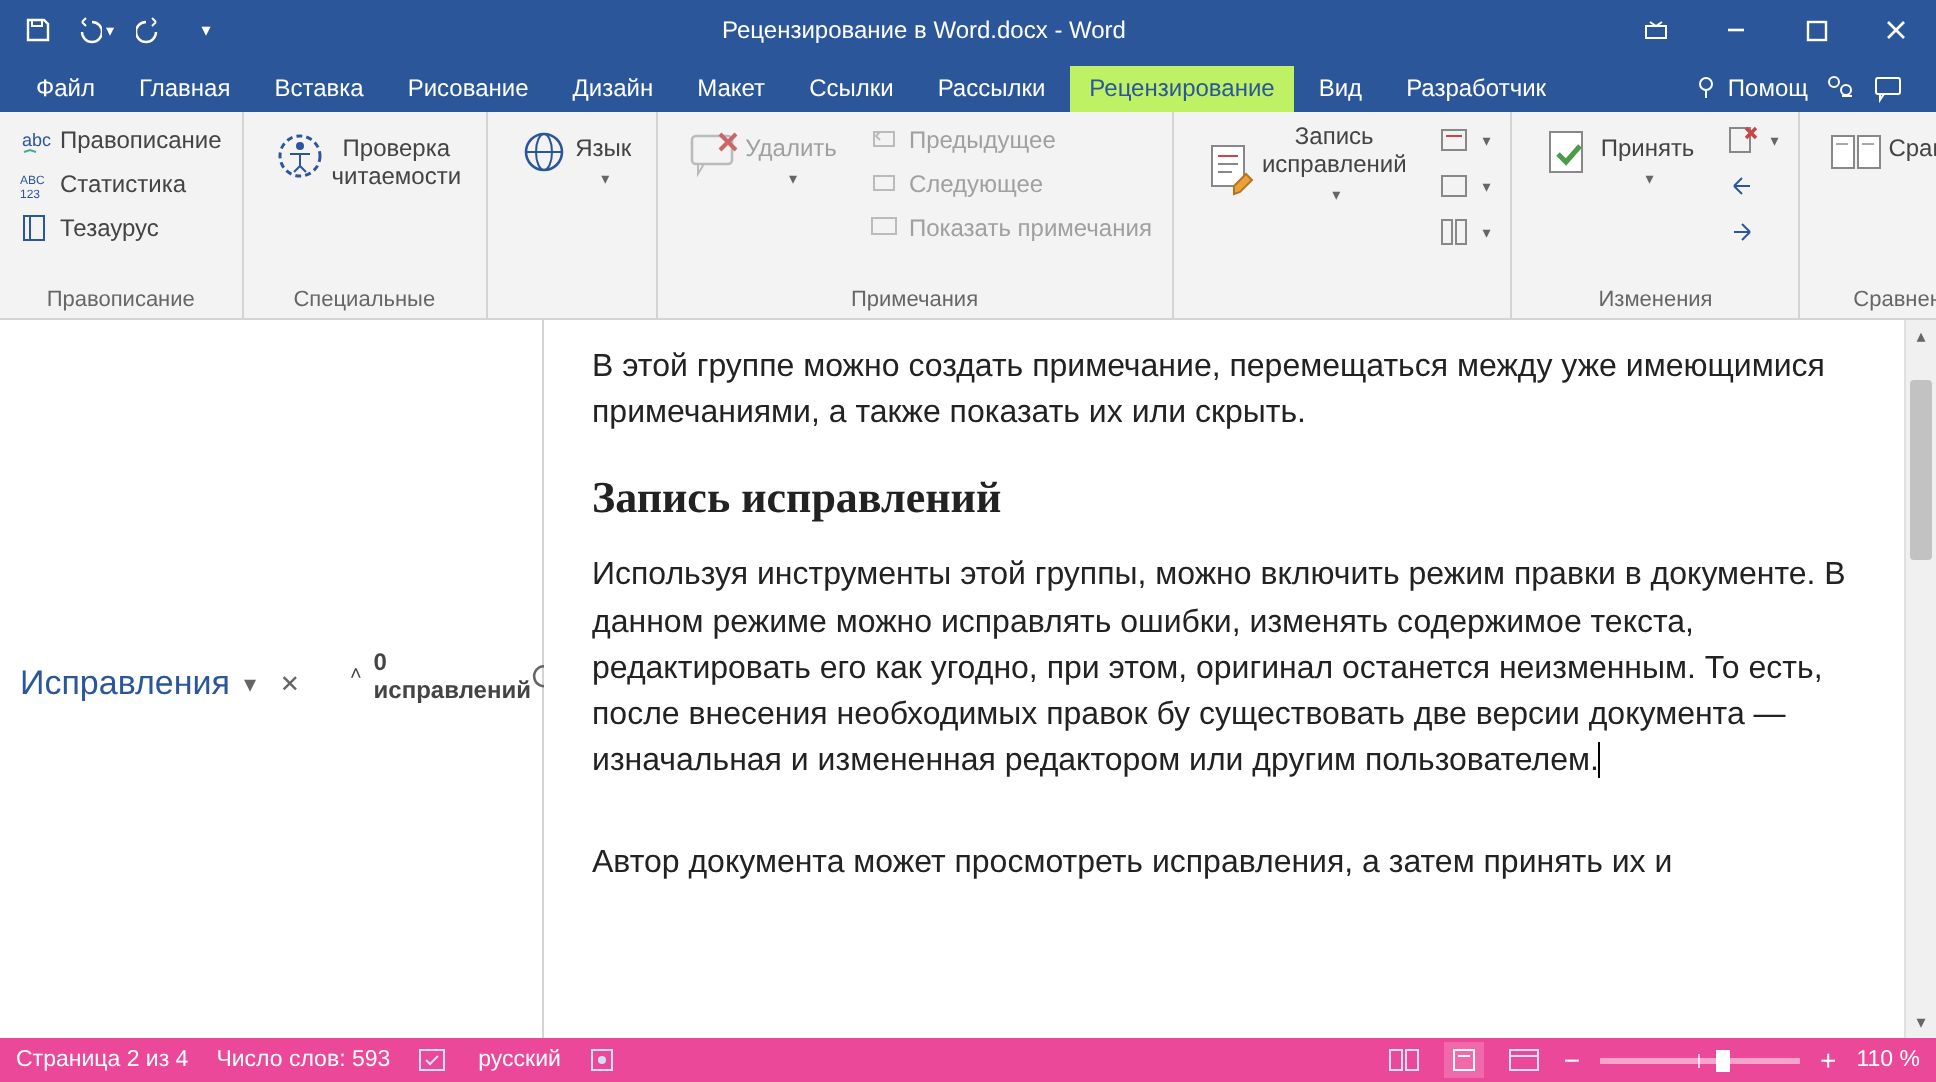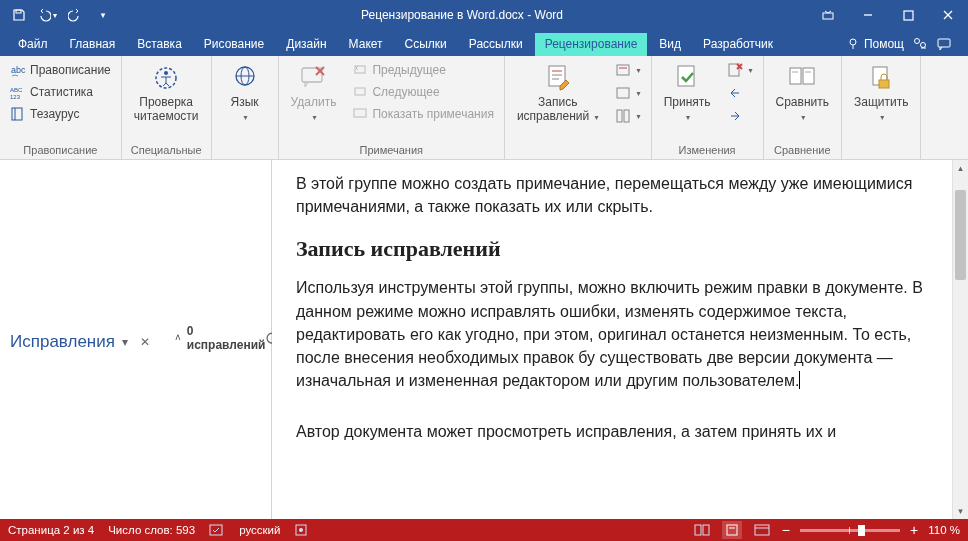--- a/index.html
+++ b/index.html
@@ -7,32 +7,32 @@
 
 .titlebar { height: 30px; background: #2b579a; display: flex; align-items: center; color: #fff; }
 .title-left { display: flex; align-items: center; gap: 2px; padding-left: 6px; }
 .tbtn { width: 26px; height: 26px; display: flex; align-items: center; justify-content: center; color: #fff; }
 .title-center { flex: 1; text-align: center; font-size: 12px; }
 .title-right { display: flex; }
 .winbtn { width: 40px; height: 30px; display: flex; align-items: center; justify-content: center; color: #fff; }
 
 .tabs { height: 26px; background: #2b579a; display: flex; align-items: flex-end; padding: 0 8px; gap: 2px; justify-content: center; }
 .tab { padding: 4px 10px 5px; color: #fff; font-size: 12px; cursor: pointer; }
-.tab.active { background: #5eead4; color: #2b579a; }
+.tab.active { background: #bef264; color: #2b579a; }
 .tab-right { margin-left: auto; display: flex; align-items: center; gap: 8px; color: #fff; padding: 0 8px 4px; }
 .help-text { font-size: 12px; }
 
 .ribbon { height: 104px; background: #f3f3f3; border-bottom: 1px solid #d4d4d4; display: flex; }
 .rgroup { border-right: 1px solid #d4d4d4; padding: 4px 6px 0; display: flex; flex-direction: column; }
 .rgroup-body { flex: 1; display: flex; align-items: flex-start; gap: 6px; }
 .rgroup-label { text-align: center; font-size: 11px; color: #666; padding: 2px 0 3px; }
 .vstack { display: flex; flex-direction: column; gap: 2px; }
 .rbtn-sm { display: flex; align-items: center; gap: 4px; padding: 2px 4px; font-size: 12px; color: #444; white-space: nowrap; }
 .rbtn-sm.disabled { color: #a0a0a0; }
-.rbtn-lg { display: flex; flex-direction: column; align-items: center; justify-content: flex-start; padding: 2px 6px; font-size: 12px; color: #444; min-width: 54px; }
+.rbtn-lg { display: flex; flex-direction: row; align-items: flex-end; justify-content: flex-start; padding: 2px 6px; font-size: 12px; color: #444; min-width: 54px; }
 .rbtn-lg.disabled { color: #a0a0a0; }
 .rbtn-lg .ico { width: 32px; height: 32px; display: flex; align-items: center; justify-content: center; margin-bottom: 2px; }
 .rbtn-lg .lbl { text-align: center; line-height: 1.15; }
 .mini-ico { width: 16px; height: 16px; display: inline-flex; align-items: center; justify-content: center; }
 .dd { font-size: 8px; margin-left: 2px; color: #666; }
 
 .workspace { display: flex; height: calc(541px - 30px - 26px - 104px - 22px); }
 .pane { width: 272px; border-right: 1px solid #d4d4d4; background: #fff; display: flex; flex-direction: row; }
 .pane-hdr { display: flex; align-items: center; padding: 8px 10px 4px; }
 .pane-title { color: #2b579a; font-size: 17px; flex: 1; }
@@ -45,21 +45,21 @@
 .docscroll { position: absolute; inset: 0 16px 0 0; overflow: hidden; padding: 12px 12px 0 24px; }
 .scrollbar { position: absolute; right: 0; top: 0; bottom: 0; width: 16px; background: #f0f0f0; border-left: 1px solid #e0e0e0; }
 .scrollthumb { position: absolute; left: 2px; right: 2px; top: 30px; height: 90px; background: #c2c2c2; border-radius: 2px; }
 .sc-arrow { position: absolute; left: 0; right: 0; height: 16px; display: flex; align-items: center; justify-content: center; color: #666; font-size: 9px; }
 .sc-up { top: 0; } .sc-down { bottom: 0; }
 
 .para { font-family: Arial, sans-serif; font-size: 16px; color: #222; line-height: 1.45; margin-bottom: 18px; }
 .h2 { font-family: Georgia, "Times New Roman", serif; font-size: 22px; color: #222; margin: 8px 0 14px; }
 .cursor { display: inline-block; width: 1px; height: 18px; background: #000; vertical-align: text-bottom; }
 
-.statusbar { height: 22px; background: #b91c1c; color: #fff; display: flex; align-items: center; font-size: 11.5px; padding: 0 8px; gap: 14px; }
+.statusbar { height: 22px; background: #ec4899; color: #fff; display: flex; align-items: center; font-size: 11.5px; padding: 0 8px; gap: 14px; }
 .status-right { margin-left: auto; display: flex; align-items: center; gap: 10px; }
 .viewbtn { width: 20px; height: 18px; display: flex; align-items: center; justify-content: center; color: #cfe0f5; }
 .viewbtn.active { color: #fff; background: rgba(255,255,255,0.18); }
 .zoom-slider { width: 100px; height: 3px; background: rgba(255,255,255,0.5); position: relative; }
 .zoom-knob { position: absolute; top: -4px; left: 58px; width: 7px; height: 11px; background: #fff; }
 .zoom-tick { position: absolute; top: -2px; left: 49px; width: 1px; height: 7px; background: rgba(255,255,255,0.7); }
 
 svg { display: block; }
 </style>
 </head>

